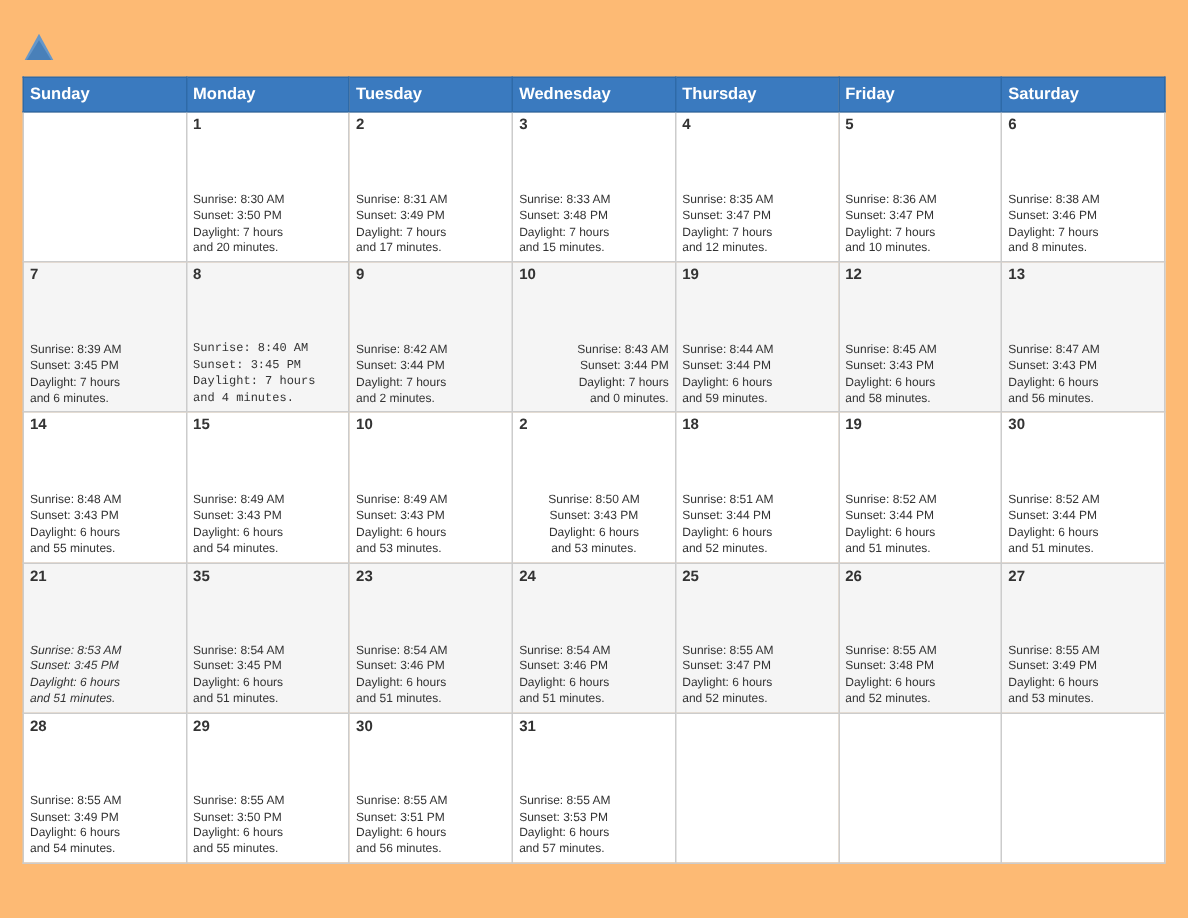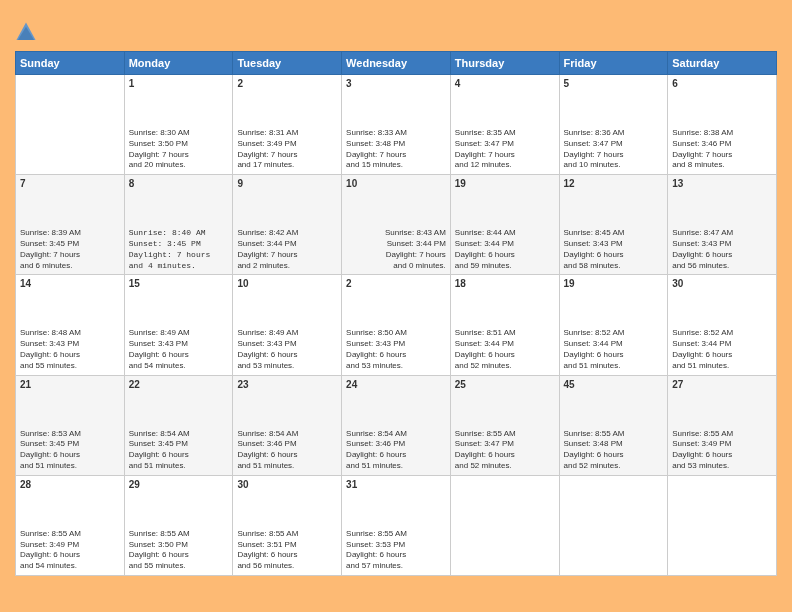--- a/index.html
+++ b/index.html
@@ -246,21 +246,21 @@
           </td>
           <td>
             <span class="day-num">10</span>
             <div class="day-info" style="white-space: pre-line;">Sunrise: 8:49 AM
 Sunset: 3:43 PM
 Daylight: 6 hours
 and 53 minutes.</div>
           </td>
           <td>
             <span class="day-num">2</span>
-            <div class="day-info" style="white-space: pre-line;">Sunrise: 8:50 AM
+            <div class="day-info" style="white-space: pre-line; text-align: center;">Sunrise: 8:50 AM
 Sunset: 3:43 PM
 Daylight: 6 hours
 and 53 minutes.</div>
           </td>
           <td>
             <span class="day-num">18</span>
             <div class="day-info" style="white-space: pre-line;">Sunrise: 8:51 AM
 Sunset: 3:44 PM
 Daylight: 6 hours
 and 52 minutes.</div>
@@ -276,27 +276,27 @@
             <span class="day-num">30</span>
             <div class="day-info" style="white-space: pre-line;">Sunrise: 8:52 AM
 Sunset: 3:44 PM
 Daylight: 6 hours
 and 51 minutes.</div>
           </td>
         </tr>
         <tr>
           <td>
             <span class="day-num">21</span>
-            <div class="day-info" style="white-space: pre-line;">Sunrise: 8:53 AM
+            <div class="day-info" style="white-space: pre-line; font-style: italic;">Sunrise: 8:53 AM
 Sunset: 3:45 PM
 Daylight: 6 hours
 and 51 minutes.</div>
           </td>
           <td>
-            <span class="day-num">22</span>
+            <span class="day-num">35</span>
             <div class="day-info" style="white-space: pre-line;">Sunrise: 8:54 AM
 Sunset: 3:45 PM
 Daylight: 6 hours
 and 51 minutes.</div>
           </td>
           <td>
             <span class="day-num">23</span>
             <div class="day-info" style="white-space: pre-line;">Sunrise: 8:54 AM
 Sunset: 3:46 PM
 Daylight: 6 hours
@@ -310,21 +310,21 @@
 and 51 minutes.</div>
           </td>
           <td>
             <span class="day-num">25</span>
             <div class="day-info" style="white-space: pre-line;">Sunrise: 8:55 AM
 Sunset: 3:47 PM
 Daylight: 6 hours
 and 52 minutes.</div>
           </td>
           <td>
-            <span class="day-num">45</span>
+            <span class="day-num">26</span>
             <div class="day-info" style="white-space: pre-line;">Sunrise: 8:55 AM
 Sunset: 3:48 PM
 Daylight: 6 hours
 and 52 minutes.</div>
           </td>
           <td>
             <span class="day-num">27</span>
             <div class="day-info" style="white-space: pre-line;">Sunrise: 8:55 AM
 Sunset: 3:49 PM
 Daylight: 6 hours

